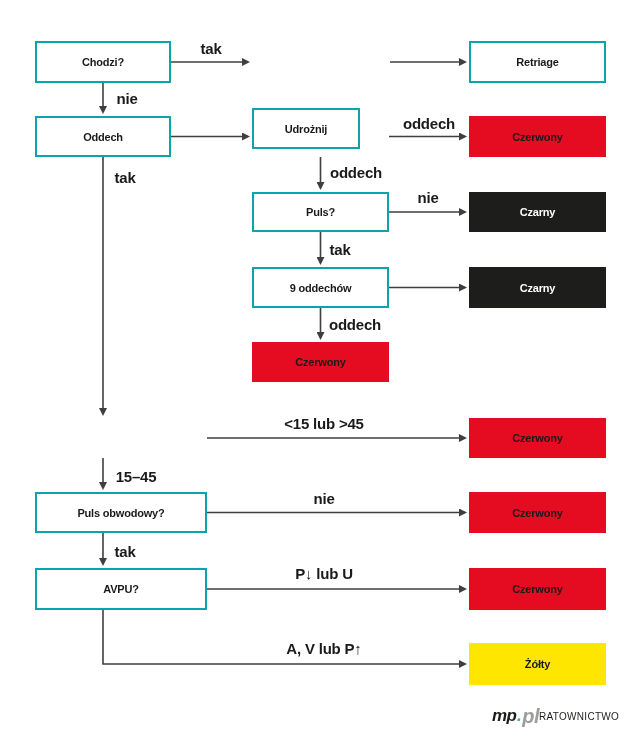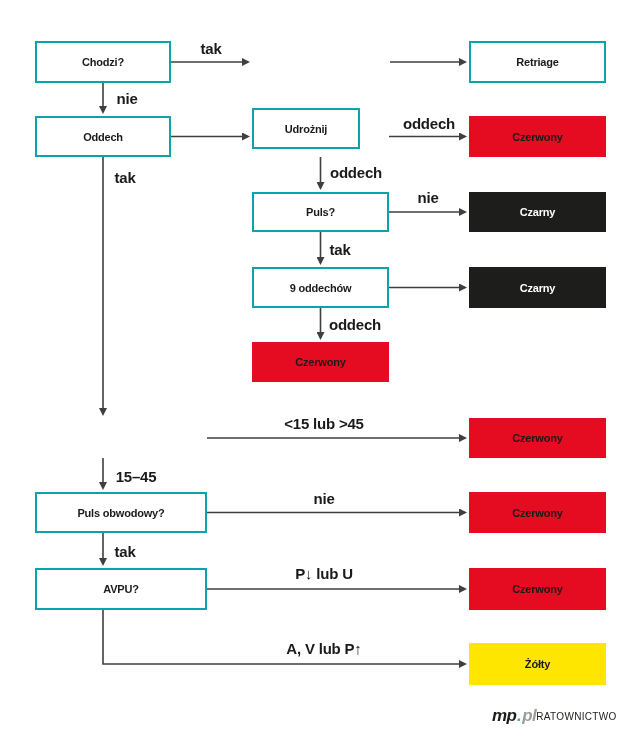--- a/index.html
+++ b/index.html
@@ -30,21 +30,21 @@
     font-weight:bold;font-size:15px;color:#1a1a1a;
     white-space:nowrap;
     letter-spacing:-0.2px;
   }
   .logo{
     position:absolute;left:492px;top:704px;height:24px;
     display:flex;align-items:center;
   }
   .logo-mp{font-style:italic;font-weight:bold;font-size:17px;color:#1d1d1b;letter-spacing:-0.5px;}
   .logo-dot{font-style:italic;font-weight:bold;font-size:17px;color:#35b0bb;margin:0 0.5px;}
-  .logo-pl{font-style:italic;font-weight:bold;font-size:17px;color:#9c9c9b;letter-spacing:-0.5px;}
+  .logo-pl{font-style:italic;font-weight:bold;font-size:20px;color:#9c9c9b;letter-spacing:-0.5px;}
   .logo-brand{font-size:10px;font-weight:normal;color:#1d1d1b;margin-left:0;letter-spacing:0.3px;}
 </style>
 </head>
 <body>
 
 <div class="canvas">
 
   <svg class="connectors" width="640" height="737">
     <defs>
       <marker id="ah" viewBox="0 0 8 8" refX="6" refY="4" markerWidth="8" markerHeight="8" orient="auto" markerUnits="userSpaceOnUse">

